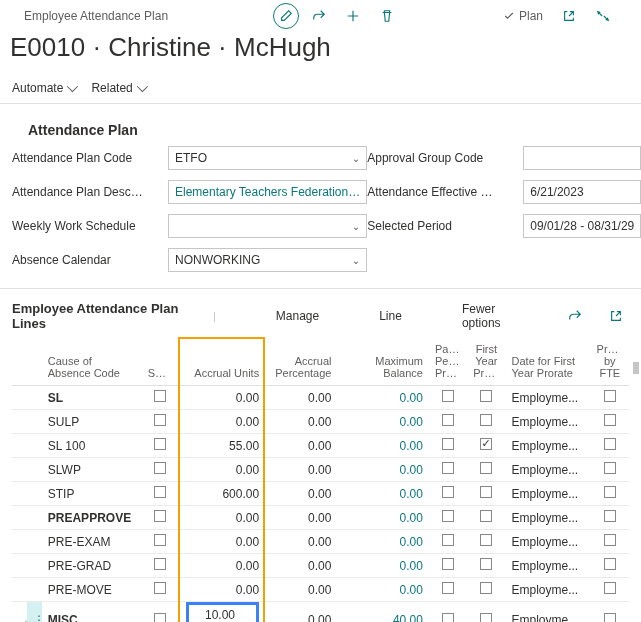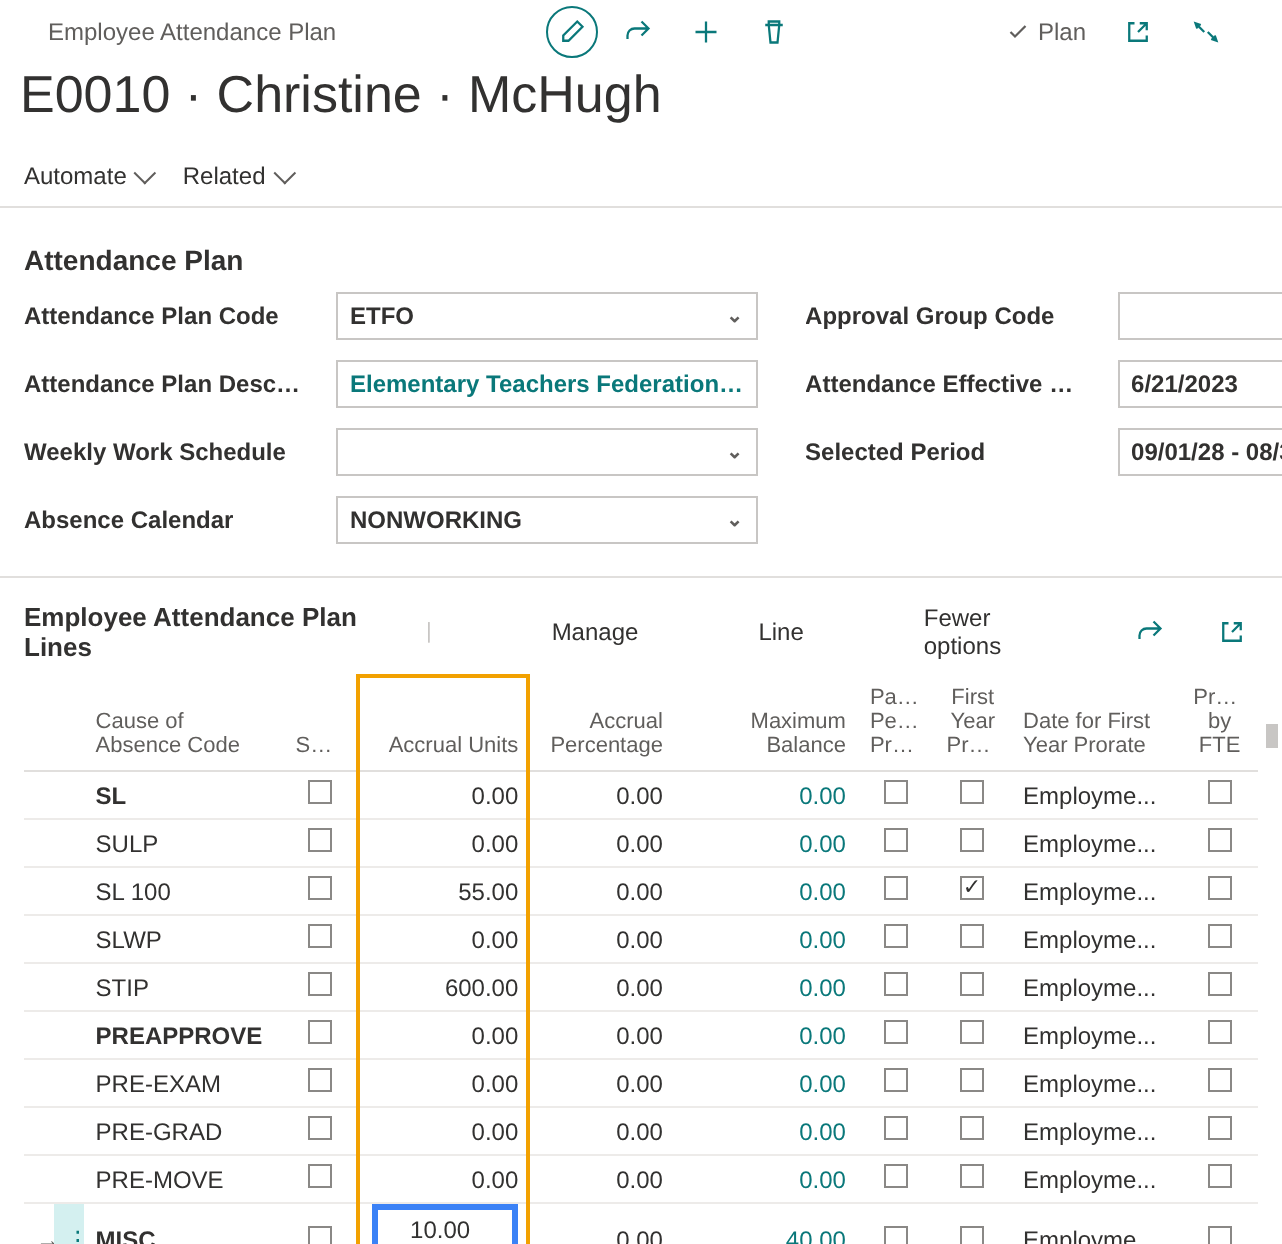--- a/index.html
+++ b/index.html
@@ -75,26 +75,25 @@
     width: 8px;
     height: 8px;
     border-right: 1px solid #605e5c;
     border-bottom: 1px solid #605e5c;
     transform: rotate(45deg) translateY(-2px);
   }
   .section-title {
     font-weight: 600;
     font-size: 14px;
     padding: 18px 29px 8px 12px;
+    margin-left: 16px;
   }
   .form-grid {
     display: flex;
     padding: 0 12px 8px 12px;
-    gap: 24px;
-    font-weight: bold;
   }
   .form-col {
     flex: 1;
     display: flex;
     flex-direction: column;
     gap: 10px;
   }
   .form-row {
     display: flex;
     align-items: center;

